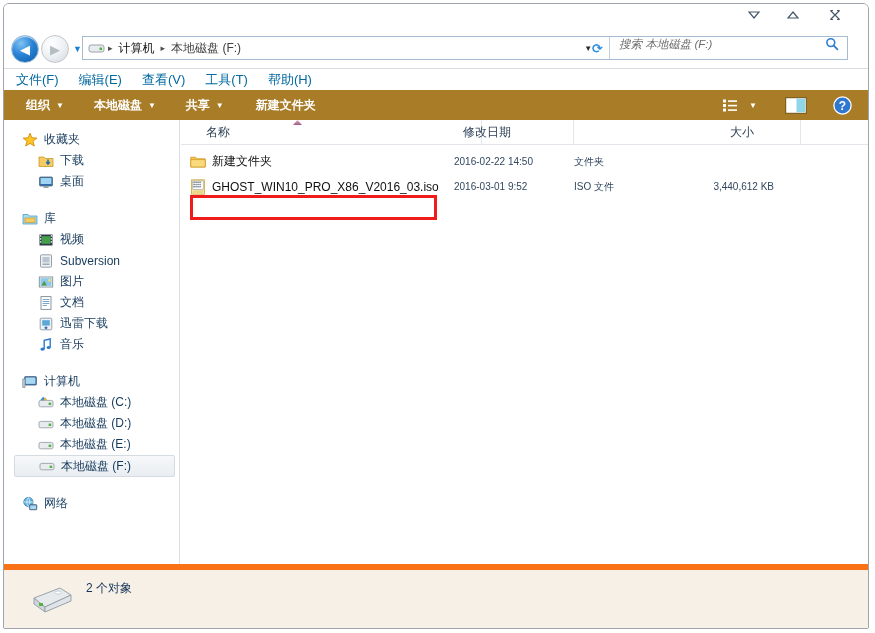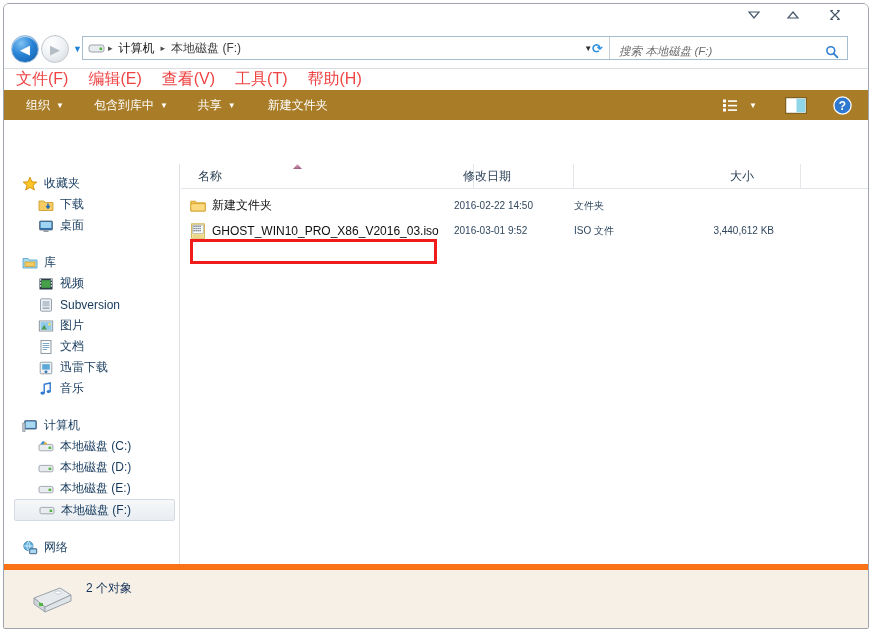--- a/index.html
+++ b/index.html
@@ -133,21 +133,21 @@
     color: #2b8fe0;
     font-size: 13px;
     margin-right: 6px;
     font-weight: bold;
   }
   #searchbox {
     width: 237px;
     height: 22px;
     border-left: 1px solid #c3cfdb;
     display: flex;
-    align-items: flex-end;
+    align-items: flex-start;
     flex: 0 0 auto;
   }
   #searchplaceholder {
     flex: 1;
     padding-left: 9px;
     font-style: italic;
     color: #6d6d6d;
     font-size: 11.5px;
     white-space: nowrap;
   }
@@ -164,22 +164,22 @@
     width: 100%;
     height: 22px;
     background: #ffffff;
     border-top: 1px solid #d9dde2;
     display: flex;
     align-items: center;
     padding-left: 12px;
     box-sizing: border-box;
   }
   .menuitem {
-    font-size: 16px;
-    color: #ef4444;
+    font-size: 13px;
+    color: #0369a1;
     margin-right: 20px;
     white-space: nowrap;
   }
 
   
   #toolbar {
     position: absolute;
     left: 0; top: 86px;
     width: 100%;
     height: 30px;
@@ -188,20 +188,21 @@
     align-items: center;
     box-sizing: border-box;
   }
   .tbitem {
     display: flex;
     align-items: center;
     color: #ffffff;
     font-size: 12px;
     padding: 0 10px;
     white-space: nowrap;
+    font-weight: bold;
   }
   .tbcaret {
     font-size: 8px;
     margin-left: 6px;
     color: #ffffff;
   }
   #tbspacer { flex: 1; }
   .tbicon {
     display: flex;
     align-items: center;
@@ -209,21 +210,20 @@
     padding: 0 6px;
   }
 
   
   #content {
     position: absolute;
     left: 0; top: 116px;
     width: 100%;
     bottom: 58px;
     background: #ffffff;
-    margin-top: 44px;
   }
   #sidebar {
     position: absolute;
     left: 0; top: 0;
     width: 176px;
     height: 100%;
     background: #ffffff;
     border-right: 1px solid #dcdfe3;
     box-sizing: border-box;
     padding-top: 9px;
@@ -415,21 +415,21 @@
     <span class="menuitem">工具(T)</span>
     <span class="menuitem">帮助(H)</span>
   </div>
 
   <div id="toolbar">
     <div class="tbitem" style="padding-left:22px">
       <span>组织</span>
       <span class="tbcaret">▼</span>
     </div>
     <div class="tbitem" style="padding-left:20px">
-      <span>包含到库中</span>
+      <span>本地磁盘</span>
       <span class="tbcaret">▼</span>
     </div>
     <div class="tbitem" style="padding-left:20px">
       <span>共享</span>
       <span class="tbcaret">▼</span>
     </div>
     <div class="tbitem" style="padding-left:22px">
       <span>新建文件夹</span>
     </div>
 
@@ -603,21 +603,21 @@
           <rect x="8.2" y="9.4" width="5.8" height="3.6" fill="#a8d8f2"></rect>
         </svg>
         <span class="navlabel">网络</span>
       </div>
     </div>
 
     <div id="filelist">
 
       <div id="colheader">
         <div id="sortmark"></div>
-        <div class="colcell" style="left:8px;width:285px">名称</div>
+        <div class="colcell" style="left:16px;width:285px">名称</div>
         <div class="colcell" style="left:273px;width:120px">修改日期</div>
         <div class="colcell" style="left:540px;width:80px">大小</div>
       </div>
 
       <div style="position:relative;padding-top:6px">
 
         <div class="filerow">
           <div class="fname">
             <svg width="16" height="16" viewBox="0 0 16 16">
               <path d="M0.8,3.2 L5.6,3.2 L6.9,4.8 L15.2,4.8 L15.2,13 L0.8,13 Z" fill="#f3c24f" stroke="#d09c22" stroke-width="0.8"></path>

